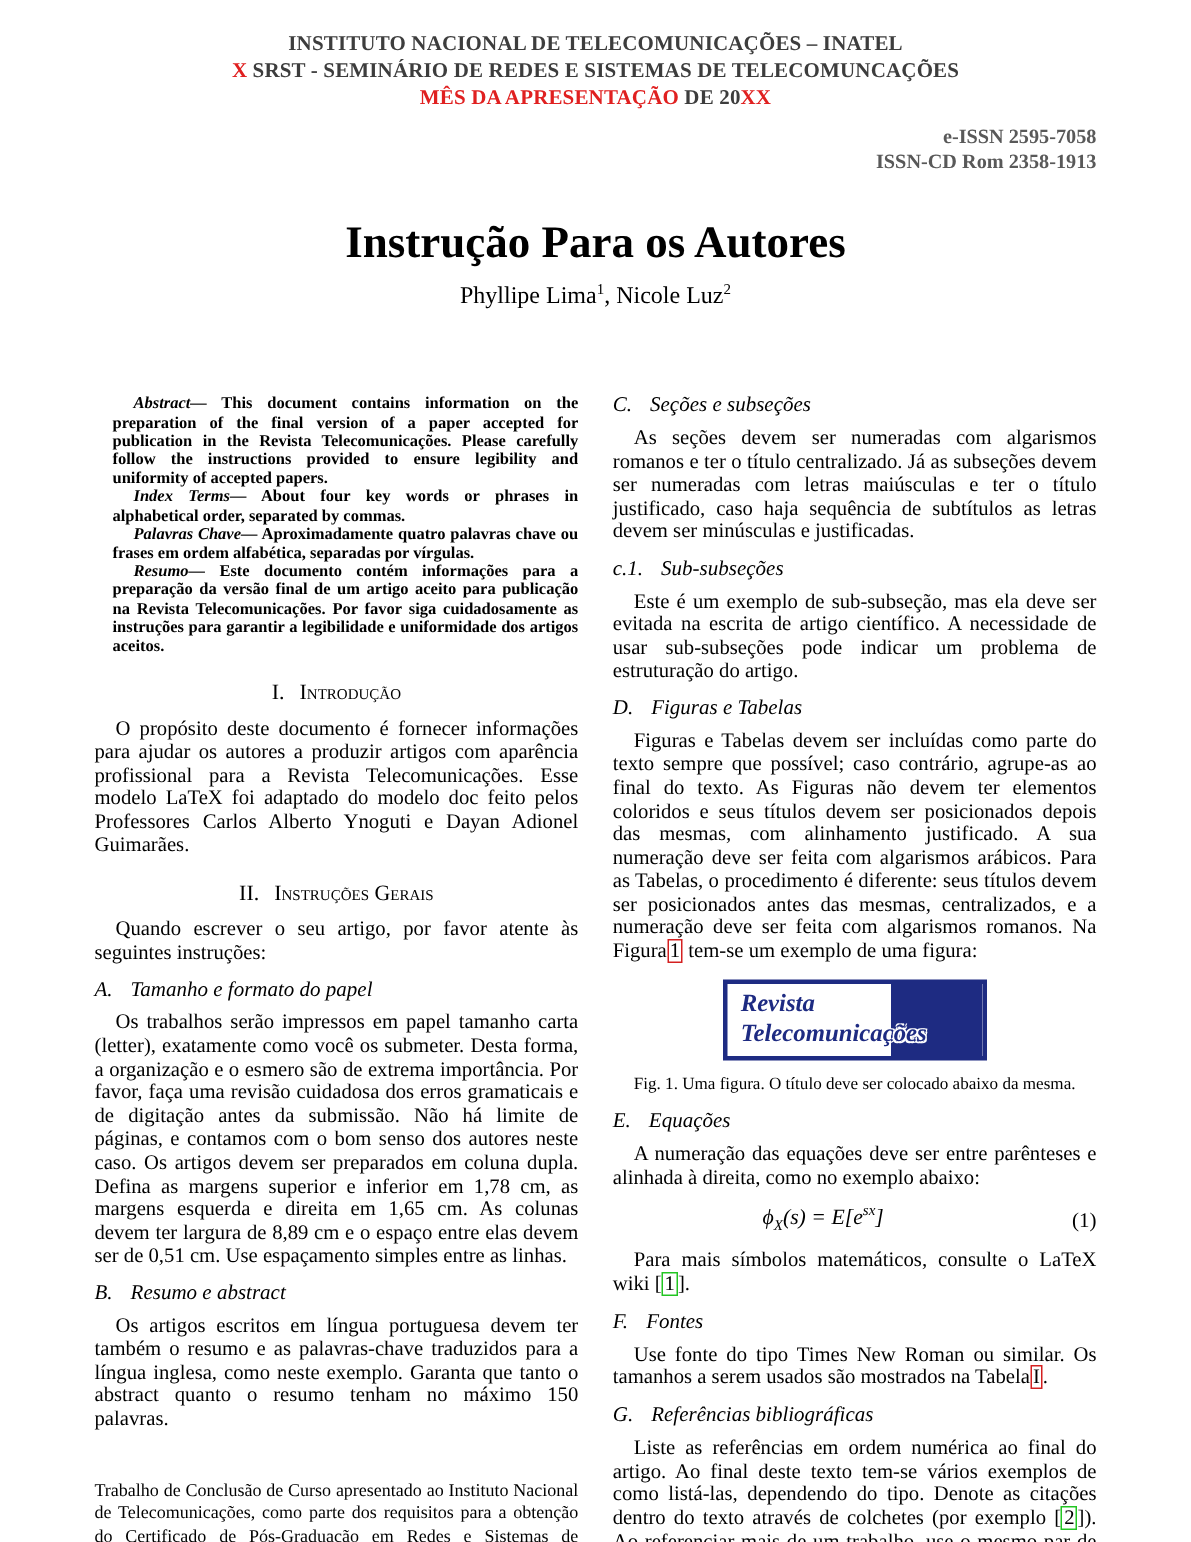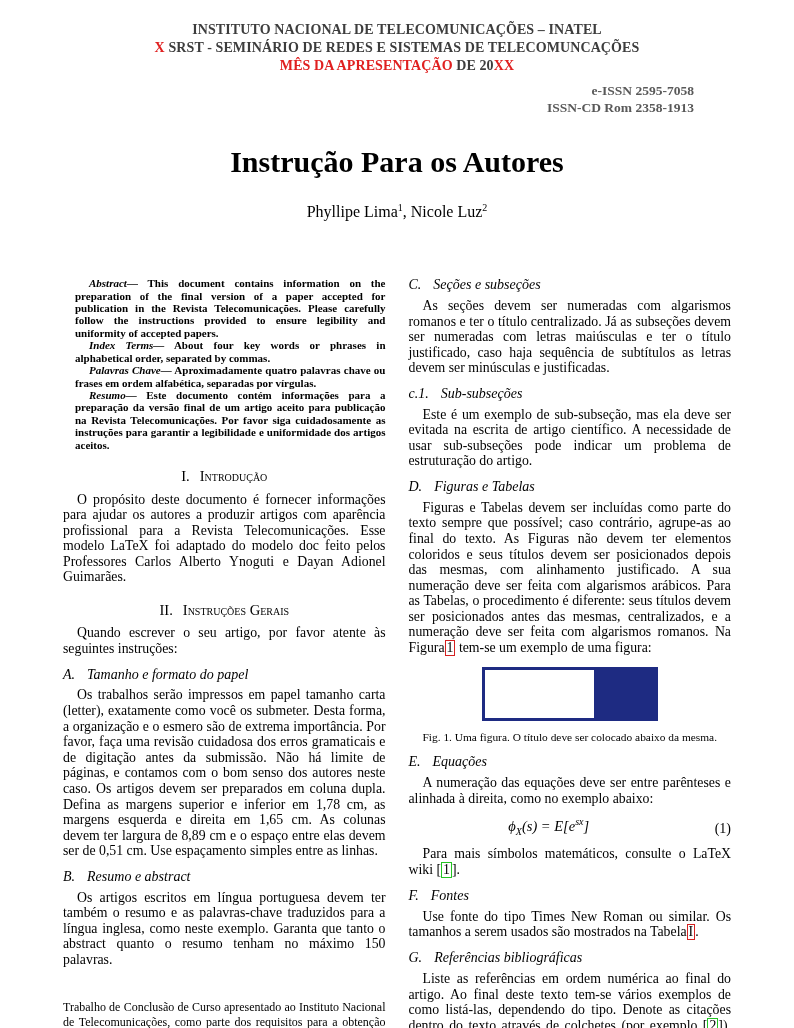--- a/index.html
+++ b/index.html
@@ -4,25 +4,25 @@
 <style>
   html,body{margin:0;padding:0;background:#888;}
   .page{
     width:794px;height:1028px;margin:0 auto;background:#ffffff;
     font-family:"Liberation Serif", serif;color:#000;position:relative;overflow:hidden;
   }
   
   .conf-header{ text-align:center;padding-top:21px;font-weight:bold;color:#3d3d3d;
     font-size:14px;line-height:1.28;letter-spacing:.1px;}
   .accent-red{color:#e02020;}
-  .issn-block{ text-align:right;padding-right:100px;margin-top:7px;font-weight:bold;
+  .issn-block{ text-align:right;padding-right:63px;margin-top:7px;font-weight:bold;
     color:#595959;font-size:13.5px;line-height:1.3;}
   
   .paper-title{ text-align:center;font-size:30px;font-weight:bold;margin-top:28px;}
-  .authors{ text-align:center;font-size:16px;margin-top:23px;}
+  .authors{ text-align:center;font-size:16px;margin-top:9px;}
   .authors sup{font-size:10px;}
   
   .columns{display:flex;gap:23px;padding:0 63px;margin-top:56px;}
   .col{flex:1;min-width:0;font-size:13.8px;line-height:1.13;text-align:justify;}
   p{margin:0;text-indent:14px;}
   
   .abstract p{font-weight:bold;font-size:11px;line-height:1.13;margin-left:12px;}
   .lead{font-style:italic;font-weight:bold;}
   
   .sec-heading{text-align:center;text-indent:0;font-variant:small-caps;
@@ -107,20 +107,24 @@
 
       <div class="sub-heading"><span class="sub-num">c.1.</span><span>Sub-subseções</span></div>
       <p>Este é um exemplo de sub-subseção, mas ela deve ser evitada na escrita de artigo científico. A necessidade de usar sub-subseções pode indicar um problema de estruturação do artigo.</p>
 
       <div class="sub-heading"><span class="sub-num">D.</span><span>Figuras e Tabelas</span></div>
       <p><span>Figuras e Tabelas devem ser incluídas como parte do texto sempre que possível; caso contrário, agrupe-as ao final do texto. As Figuras não devem ter elementos coloridos e seus títulos devem ser posicionados depois das mesmas, com alinhamento justificado. A sua numeração deve ser feita com algarismos arábicos. Para as Tabelas, o procedimento é diferente: seus títulos devem ser posicionados antes das mesmas, centralizados, e a numeração deve ser feita com algarismos romanos. Na Figura</span><span class="ref ref-red">1</span><span> tem-se um exemplo de uma figura:</span></p>
 
       <div class="figure">
         <div class="logo">
           <div class="logo-blue"></div>
+          <div class="logo-text">
+            <div>Revista</div>
+            <div>Telecomunicações</div>
+          </div>
         </div>
       </div>
       <div class="fig-caption">Fig. 1. Uma figura. O título deve ser colocado abaixo da mesma.</div>
 
       <div class="sub-heading"><span class="sub-num">E.</span><span>Equações</span></div>
       <p>A numeração das equações deve ser entre parênteses e alinhada à direita, como no exemplo abaixo:</p>
 
       <div class="equation">
         <span class="eq-body"><span>ϕ</span><sub>X</sub><span>(s) = E[e</span><sup>sx</sup><span>]</span></span>
         <span class="eq-num">(1)</span>

